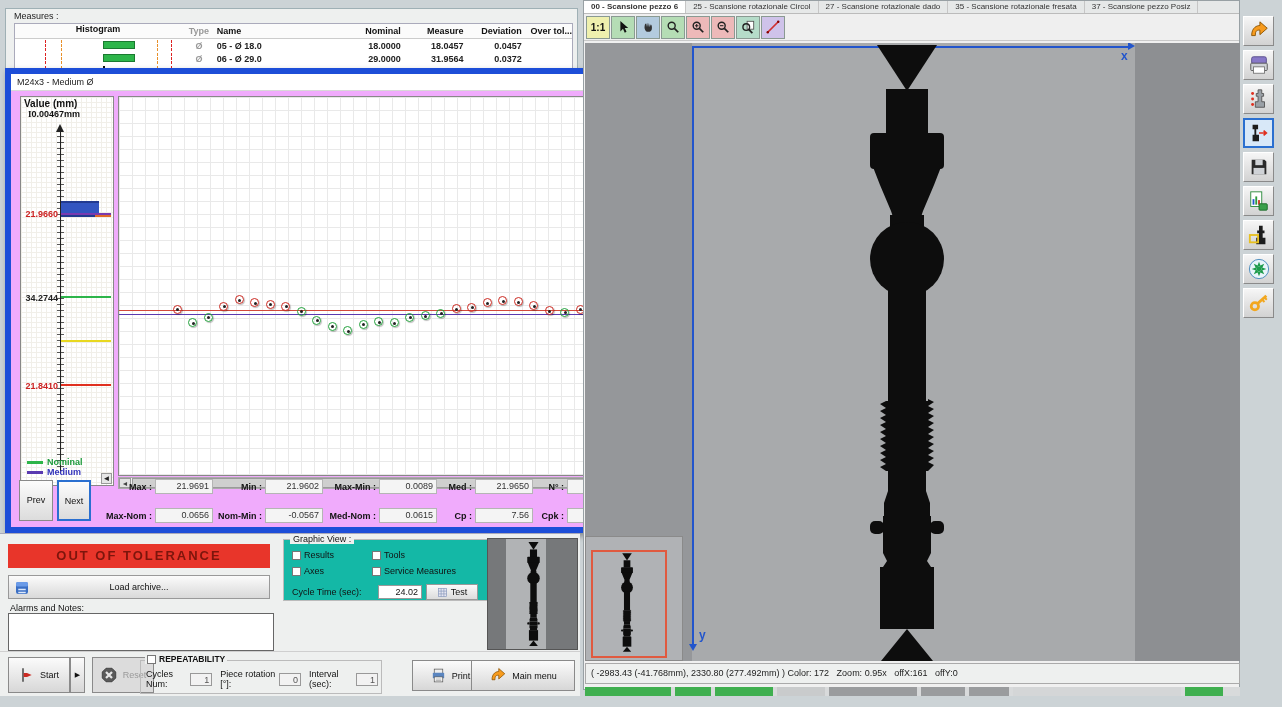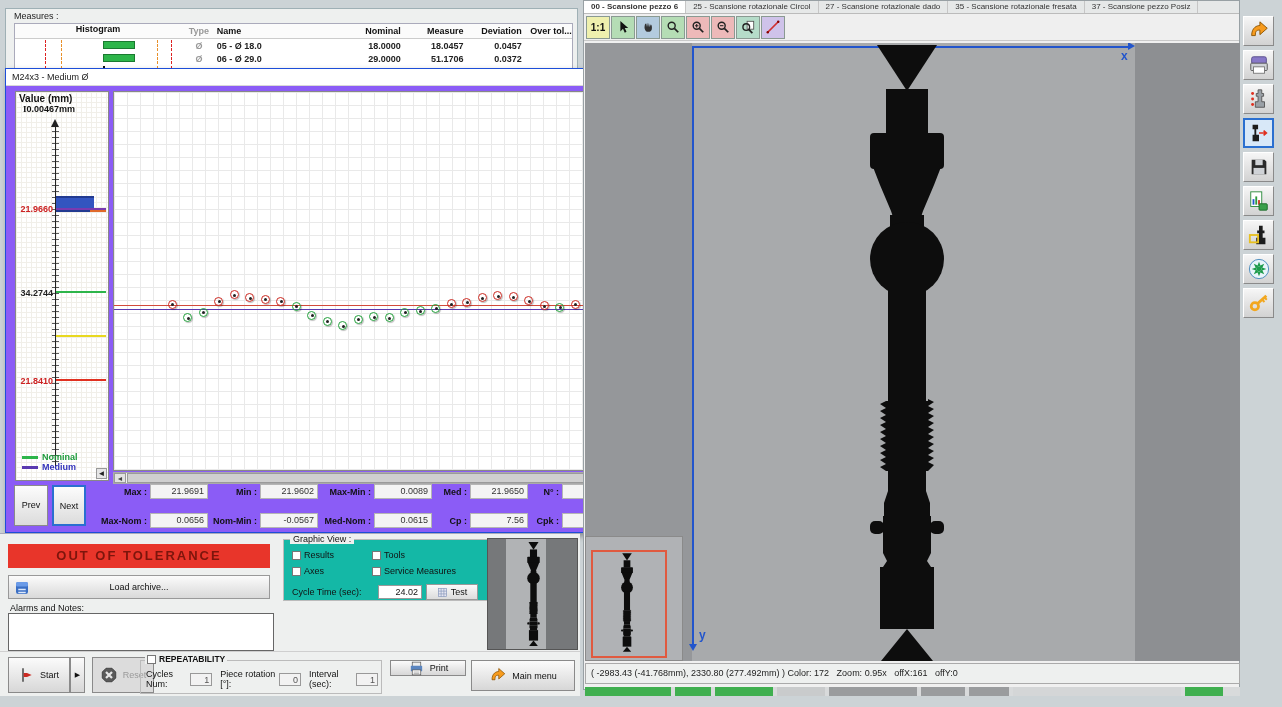--- a/index.html
+++ b/index.html
@@ -11,29 +11,29 @@
   #measures-panel .panel-label{position:absolute;left:8px;top:2px;font-size:9px;color:#222;}
   #mtable{position:absolute;left:8px;top:14px;right:4px;bottom:0;background:#fff;border:1px solid #aab;overflow:hidden;}
   .mhead{display:flex;height:15px;border-bottom:1px solid #ccc;background:#fbfbfb;font-weight:bold;font-size:9px;align-items:center;}
   .mrow{display:flex;height:13px;align-items:center;font-size:9px;font-weight:bold;color:#222;}
   .c-hist{width:185px;position:relative;height:100%;}
   .c-type{width:40px;text-align:center;color:#999;}
   .c-name{width:130px;}
   .c-nom{width:75px;text-align:right;}
   .c-mea{width:70px;text-align:right;}
   .c-dev{width:65px;text-align:right;}
-  .c-ovr{width:55px;padding-left:8px;text-align:center;}
+  .c-ovr{width:55px;padding-left:8px;text-align:right;}
   .hd-hist{text-align:center;}
   .dash{position:absolute;top:1px;height:11px;width:0;border-left:1px dashed #d22;}
   .dash.org{border-left-color:#e8902a;}
   .hbar{position:absolute;top:2px;left:88px;height:8px;background:#2db54a;border:1px solid #1a7a30;}
   .htick{position:absolute;top:1px;left:88px;height:11px;width:2px;background:#111;}
 
   
-  #dialog{position:absolute;left:5px;top:68px;width:699px;height:465px;background:#8b5cf6;border:1px solid #1d4ed8;box-shadow:2px 3px 6px rgba(0,0,0,.35);}
+  #dialog{position:absolute;left:5px;top:68px;width:699px;height:465px;background:#f0abfc;border:6px solid #1d4ed8;box-shadow:2px 3px 6px rgba(0,0,0,.35);}
   .dlg-title{position:relative;height:17px;background:#fff;border-bottom:1px solid #d8d8d8;font-size:9px;padding:3px 6px;color:#222;}
   .dlg-close{position:absolute;right:6px;top:2px;font-size:10px;color:#333;cursor:pointer;}
 
   #axis-panel{position:absolute;left:9px;top:22px;width:94px;height:390px;background:#fff;border:1px solid #888;
     background-image:linear-gradient(#f1efe9 1px,transparent 1px),linear-gradient(90deg,#f1efe9 1px,transparent 1px);background-size:5px 5px;}
   .ax-title{position:absolute;left:3px;top:1px;font-weight:bold;font-size:10px;}
   .ax-scale{position:absolute;left:7px;top:12px;font-weight:bold;font-size:9px;}
   .ax-scale .ibeam{font-family:"Liberation Serif",serif;font-weight:bold;}
   .ax-line{position:absolute;left:39px;top:34px;bottom:14px;width:1px;background:#222;}
   .ax-ticks{position:absolute;left:36px;top:34px;bottom:14px;width:7px;background:repeating-linear-gradient(180deg,transparent 0 5px,#222 5px 6px);opacity:.75;}
@@ -163,21 +163,21 @@
             <div class="c-hist">
               <div class="dash " style="left: 30px;"></div>
               <div class="dash org" style="left: 46px;"></div>
               <div class="dash org" style="left: 142px;"></div>
               <div class="dash " style="left: 156px;"></div>
               <div class="hbar" style="width: 32px;"></div>
             </div>
             <div class="c-type">Ø</div>
             <div class="c-name">06 - Ø 29.0</div>
             <div class="c-nom">29.0000</div>
-            <div class="c-mea">51.1706</div>
+            <div class="c-mea">31.9564</div>
             <div class="c-dev">0.0372</div>
             <div class="c-ovr"></div>
           </div>
           <div class="mrow">
             <div class="c-hist">
               <div class="dash " style="left: 30px;"></div>
               <div class="dash org" style="left: 46px;"></div>
               <div class="dash org" style="left: 142px;"></div>
               <div class="dash " style="left: 156px;"></div>
               <div class="htick"></div>
@@ -458,21 +458,21 @@
           </div>
           <div class="fld">
             <span>Piece rotation [°]:</span>
             <div class="fv">0</div>
           </div>
           <div class="fld">
             <span>Interval (sec):</span>
             <div class="fv">1</div>
           </div>
         </div>
-      <div class="ctl-btn" style="left:390px;top:8px;width:76px;height:16px;">
+      <div class="ctl-btn" style="left:412px;top:8px;width:76px;height:31px;">
         <svg width="17" height="17" viewBox="0 0 24 24">
             <rect x="6" y="3" width="12" height="6" fill="#eee" stroke="#555"></rect>
             <rect x="4" y="8" width="16" height="8" rx="1" fill="#5a85c0"></rect>
             <rect x="6" y="14" width="12" height="7" fill="#fff" stroke="#555"></rect>
             <path d="M8 17h8M8 19h8" stroke="#999"></path>
           </svg>
         <span>Print</span>
       </div>
       <div class="ctl-btn" style="left:471px;top:8px;width:104px;height:31px;">
         <svg width="18" height="18" viewBox="0 0 24 24">

